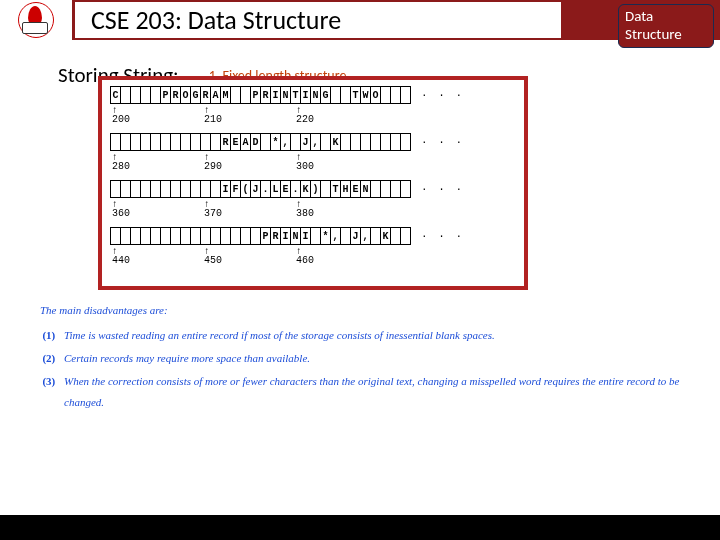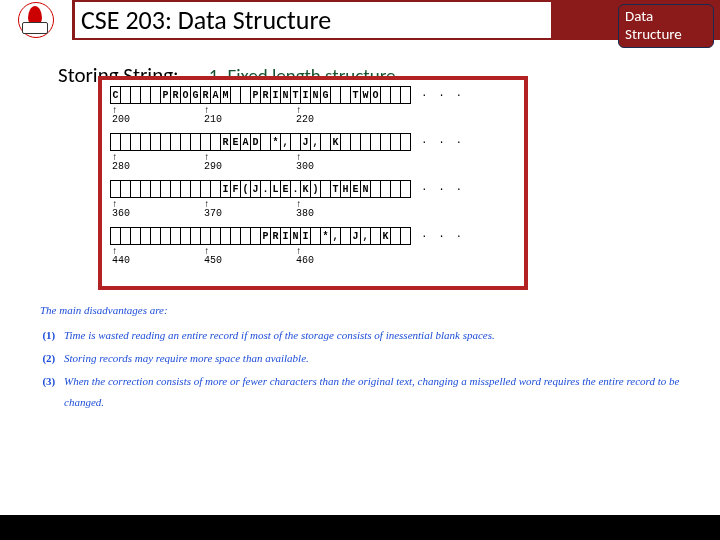--- a/index.html
+++ b/index.html
@@ -3,25 +3,25 @@
 <meta charset="utf-8">
 <style>
   body { margin:0; padding:0; width:720px; height:540px; font-family:"Calibri","Segoe UI",Arial,sans-serif; background:#fff; overflow:hidden; color:#000; }
   .slide { position:relative; width:720px; height:540px; }
   .header-bar { position:absolute; top:0; left:0; width:720px; height:40px; background:#8b1a1a; }
   .logo-block { position:absolute; top:0; left:0; width:72px; height:40px; background:#fff; display:flex; align-items:center; justify-content:center; }
   .logo { width:36px; height:36px; position:relative; }
   .logo .circle { width:34px; height:34px; border:1px solid #c00; border-radius:50%; position:absolute; top:0; left:0; }
   .logo .flame { width:14px; height:20px; background:#c00; position:absolute; top:4px; left:10px; border-radius:50% 50% 50% 50% / 60% 60% 40% 40%; }
   .logo .book { width:24px; height:10px; background:#fff; border:1px solid #333; position:absolute; bottom:4px; left:4px; border-radius:2px; }
-  .title { position:absolute; top:2px; left:75px; width:470px; height:36px; background:#fff; display:flex; align-items:center; padding-left:6px; font-size:26px; font-weight:400; color:#000; }
+  .title { position:absolute; top:2px; left:75px; width:470px; height:36px; background:#fff; display:flex; align-items:center; padding-left:16px; font-size:26px; font-weight:400; color:#000; }
   .badge { position:absolute; top:4px; right:6px; width:96px; height:44px; background:#8b1a1a; border-radius:6px; border:1px solid #1a2a50; color:#fff; font-size:15px; line-height:18px; padding:4px 6px; box-sizing:border-box; display:flex; flex-direction:column; justify-content:flex-end; }
   .subtitle-row { position:absolute; top:60px; left:58px; width:520px; height:30px; display:flex; align-items:center; gap:30px; }
   .subtitle-row .lbl { font-size:21px; color:#000; }
-  .subtitle-row .method { font-size:19px; color:#14532d; }
+  .subtitle-row .method { font-size:14px; color:#c2410c; }
   .diagram-frame { position:absolute; top:76px; left:98px; width:430px; height:214px; border:4px solid #b22222; background:#fff; box-sizing:border-box; padding:6px 8px; }
   .mem-row { display:flex; align-items:flex-start; margin-bottom:4px; font-family:"Courier New",monospace; font-size:11px; }
   .cells { display:flex; border-top:1px solid #000; border-bottom:1px solid #000; height:16px; }
   .cell { border-left:1px solid #000; width:9px; height:16px; display:flex; align-items:center; justify-content:center; font-weight:bold; font-size:10px; }
   .cell:last-child { border-right:1px solid #000; }
   .dots { margin-left:10px; letter-spacing:2px; align-self:center; }
   .addr-row { display:flex; font-family:"Courier New",monospace; font-size:10px; margin-bottom:8px; margin-top:1px; }
   .addr { text-align:left; padding-left:2px; }
   .addr .arr { font-size:10px; display:block; line-height:6px; }
   .disadv { position:absolute; top:300px; left:10px; width:700px; font-family:"Comic Sans MS","Segoe Script",cursive; font-size:11px; line-height:21px; color:#1d4ed8; font-style:italic; }
@@ -214,19 +214,19 @@
         <div class="addr" style="margin-left: 0px; width: 27px;"><span class="arr">↑</span>440</div>
         <div class="addr" style="margin-left: 63px; width: 27px;"><span class="arr">↑</span>450</div>
         <div class="addr" style="margin-left: 63px; width: 27px;"><span class="arr">↑</span>460</div>
       </div>
     </div>
 
   <div class="disadv">
     <p class="intro">The main disadvantages are:</p>
     <ol id="disadv-list">
         <li>Time is wasted reading an entire record if most of the storage consists of inessential blank spaces.</li>
-        <li>Storing records may require more space than available.</li>
+        <li>Certain records may require more space than available.</li>
         <li>When the correction consists of more or fewer characters than the original text, changing a misspelled word requires the entire record to be changed.</li>
       </ol>
   </div>
 
   <div class="footer-bar"></div>
 </div>
 
 </body></html>

